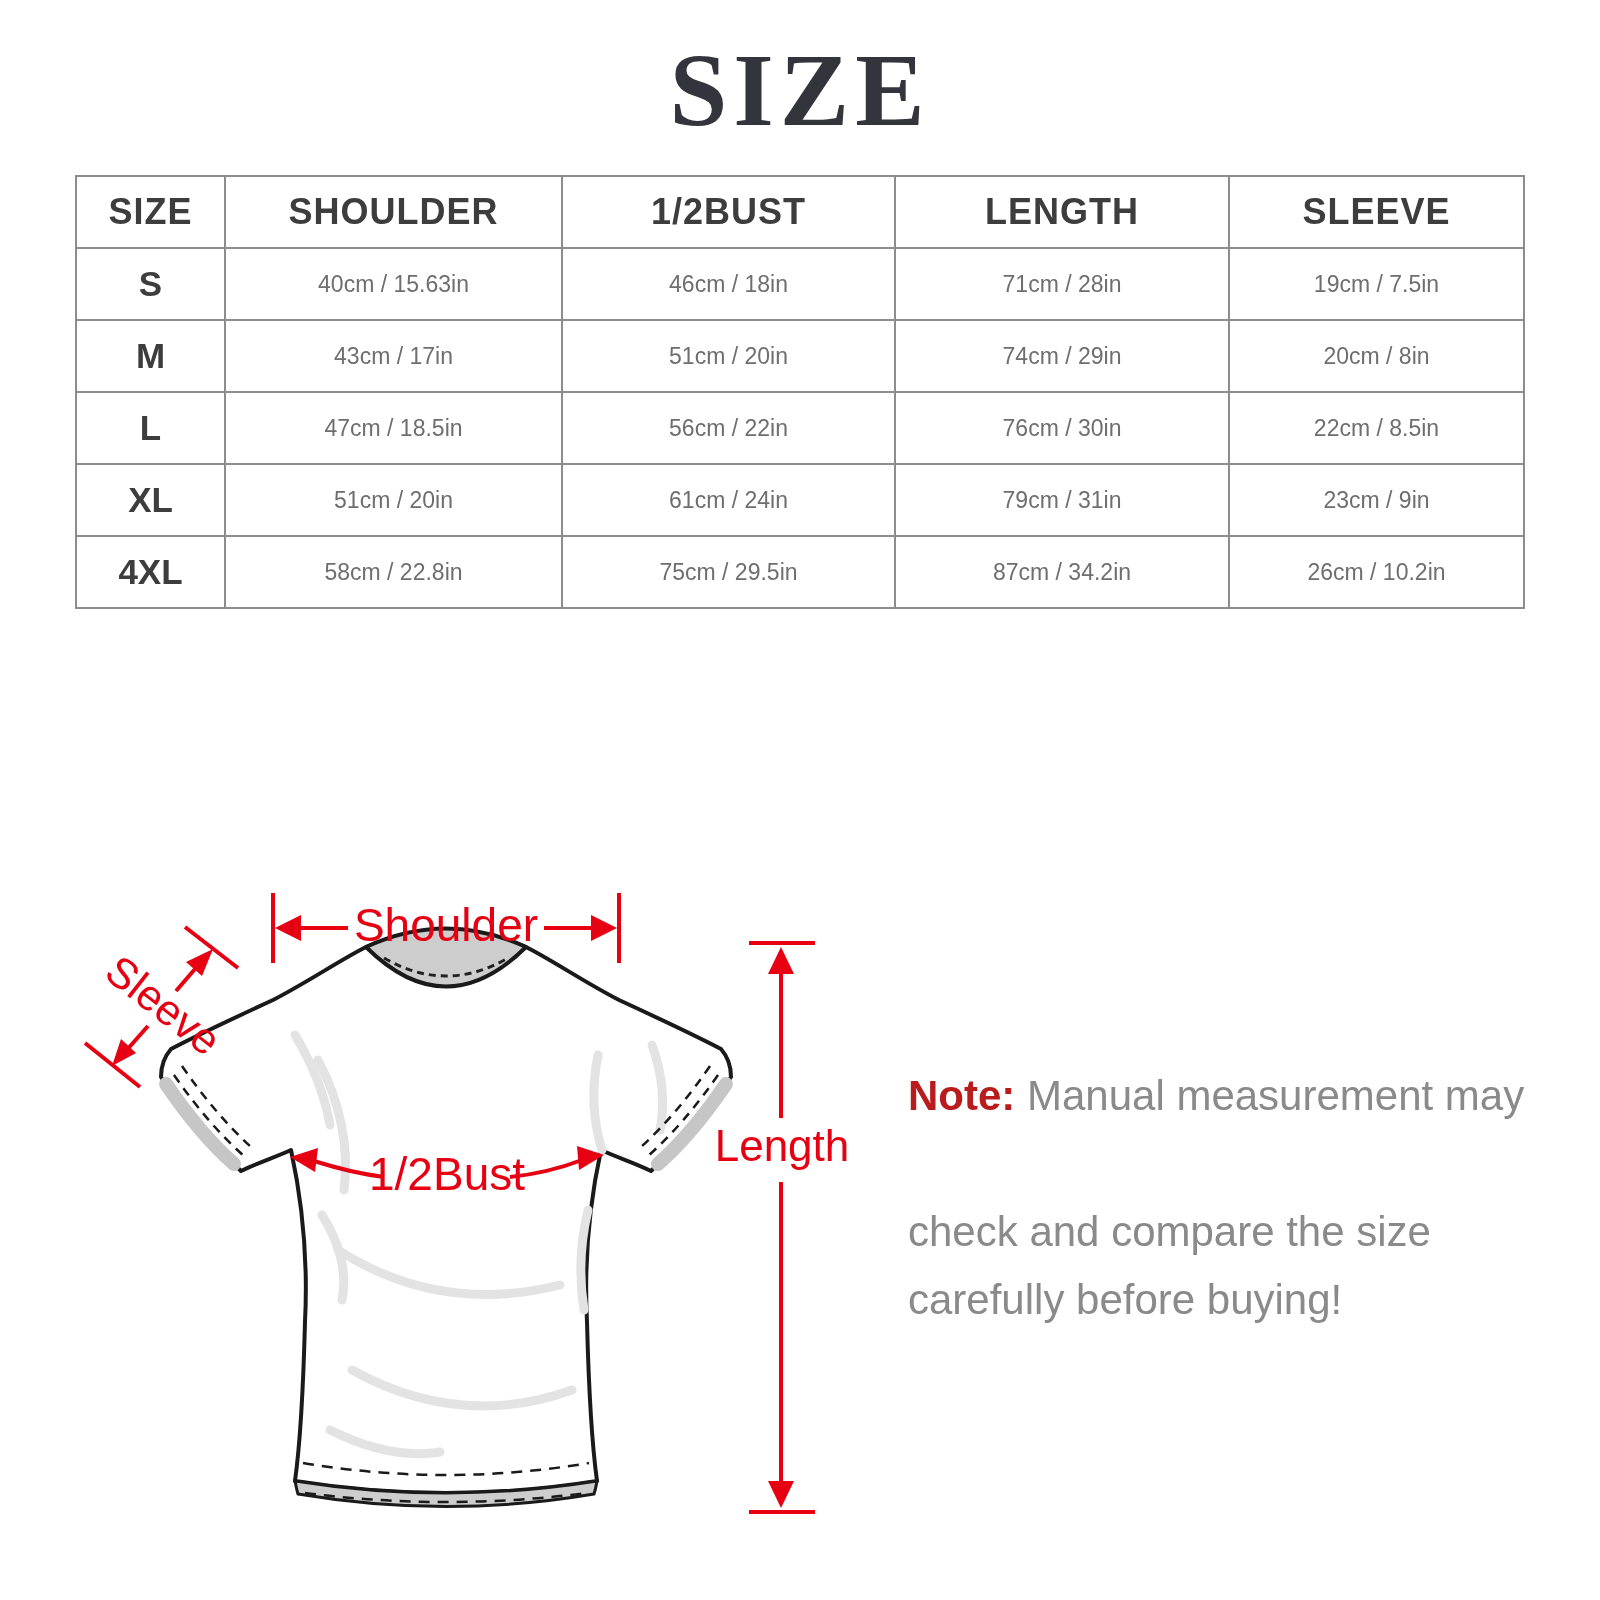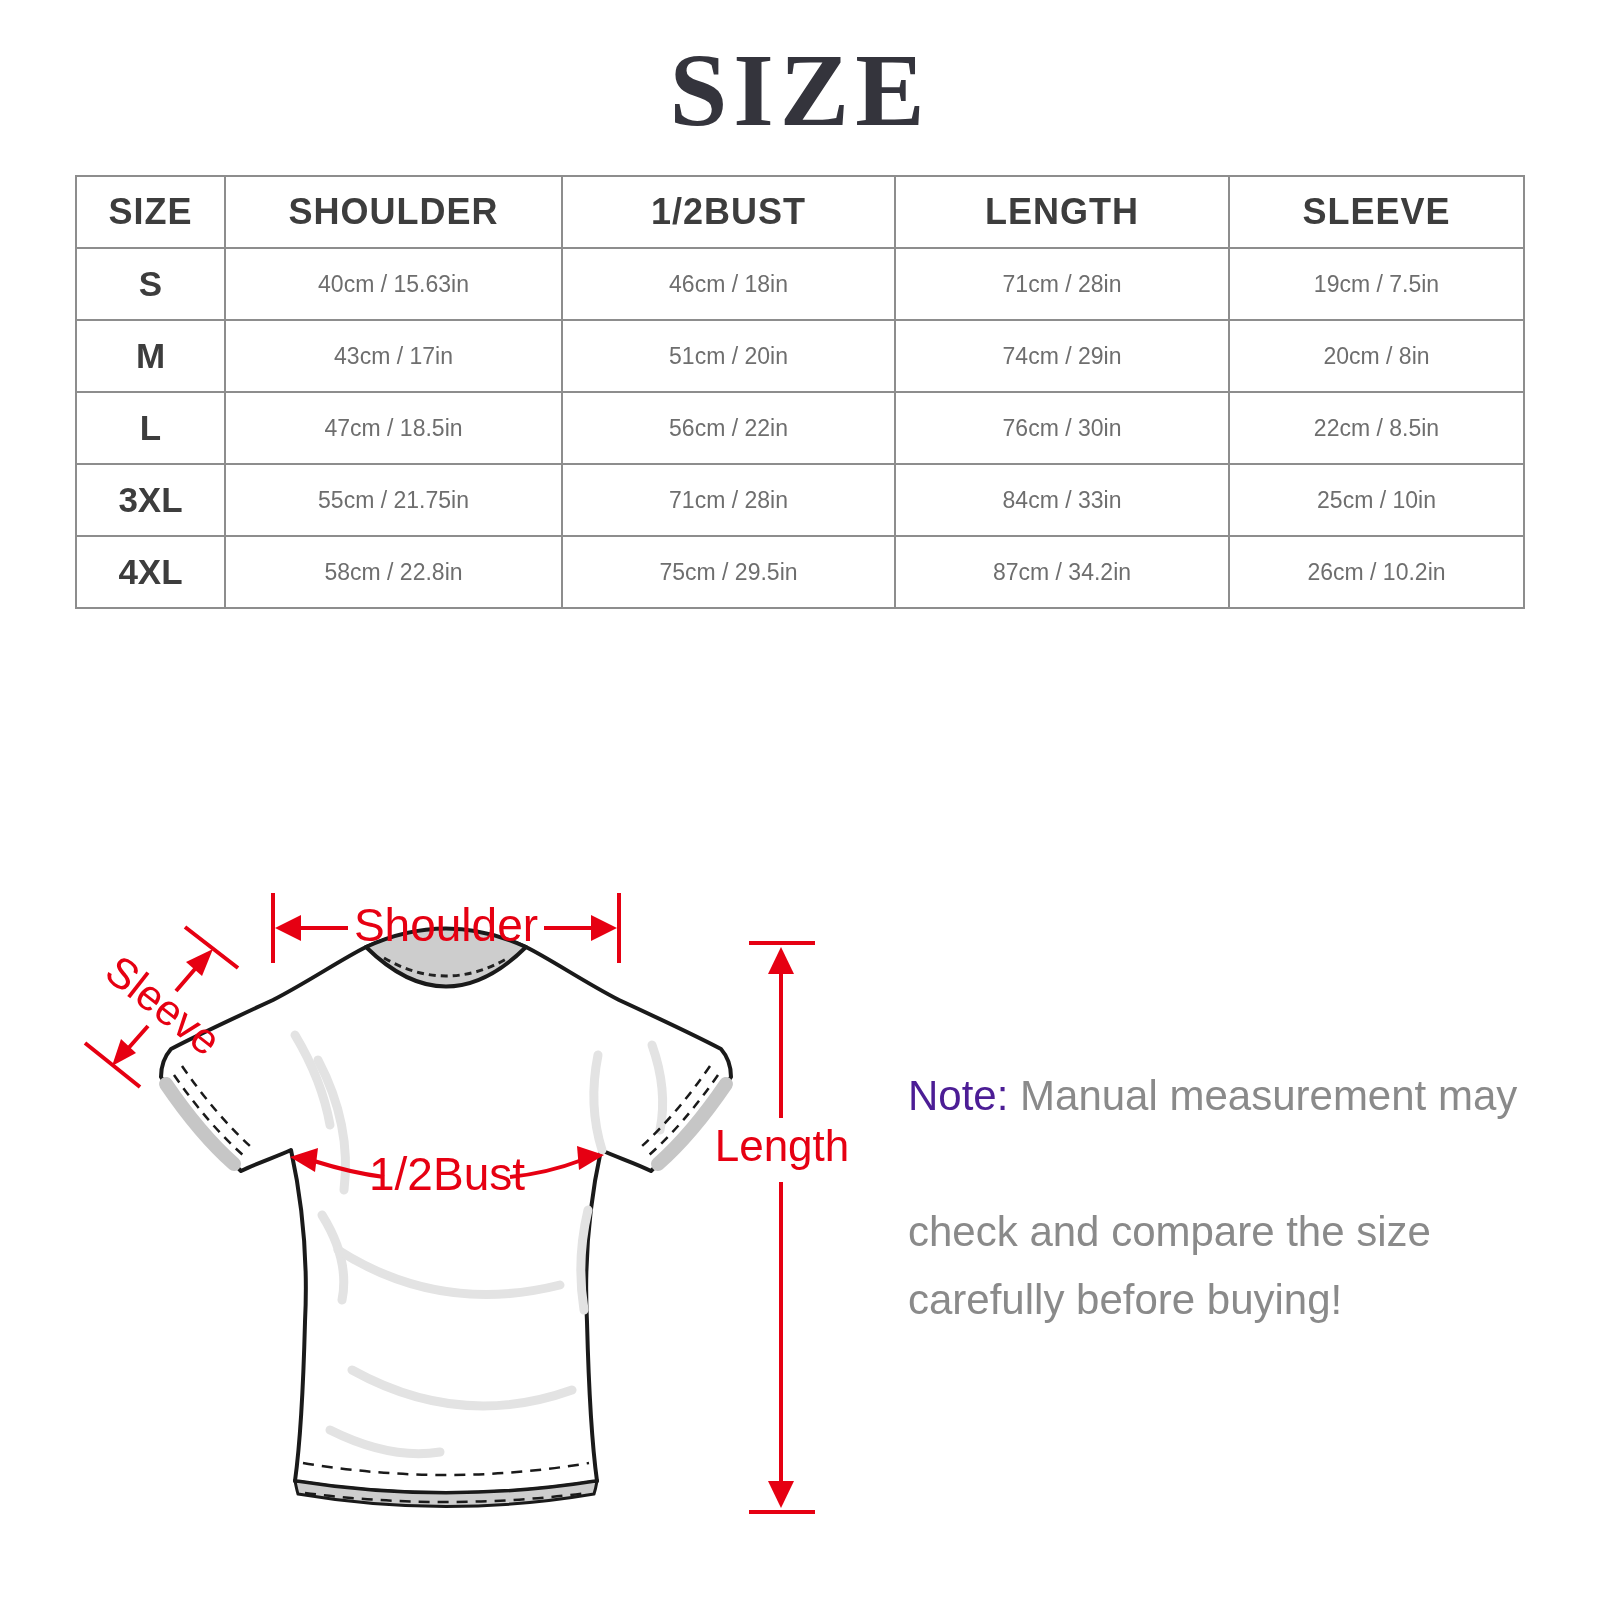--- a/index.html
+++ b/index.html
@@ -22,21 +22,21 @@
 
   .measure-label{position:absolute;color:#e60012;font-size:46px;line-height:1.1;
                  text-align:center;white-space:nowrap;}
   .lbl-shoulder{left:346px;top:900px;width:200px;}
   .lbl-bust{left:347px;top:1149px;width:200px;}
   .lbl-length{left:701px;top:1122px;width:162px;font-size:44px;}
   .lbl-sleeve{left:83px;top:982px;width:160px;font-size:43px;transform:rotate(38deg);}
 
   .note{position:absolute;left:908px;top:1062px;width:620px;margin:0;
         font-size:42px;line-height:68px;color:#8a8a8a;}
-  .note strong{color:#4c1d95;font-weight:400;}
+  .note strong{color:#b91c1c;font-weight:700;}
 </style>
 </head>
 <body>
 
 <div class="page">
 
   <h1 class="page-title">SIZE</h1>
 
   <table class="size-table">
     <colgroup>
@@ -71,25 +71,25 @@
         <td>20cm / 8in</td>
       </tr>
       <tr>
         <td class="size-col">L</td>
         <td>47cm / 18.5in</td>
         <td>56cm / 22in</td>
         <td>76cm / 30in</td>
         <td>22cm / 8.5in</td>
       </tr>
       <tr>
-        <td class="size-col">3XL</td>
-        <td>55cm / 21.75in</td>
-        <td>71cm / 28in</td>
-        <td>84cm / 33in</td>
-        <td>25cm / 10in</td>
+        <td class="size-col">XL</td>
+        <td>51cm / 20in</td>
+        <td>61cm / 24in</td>
+        <td>79cm / 31in</td>
+        <td>23cm / 9in</td>
       </tr>
       <tr>
         <td class="size-col">4XL</td>
         <td>58cm / 22.8in</td>
         <td>75cm / 29.5in</td>
         <td>87cm / 34.2in</td>
         <td>26cm / 10.2in</td>
       </tr>
     </tbody>
   </table>

